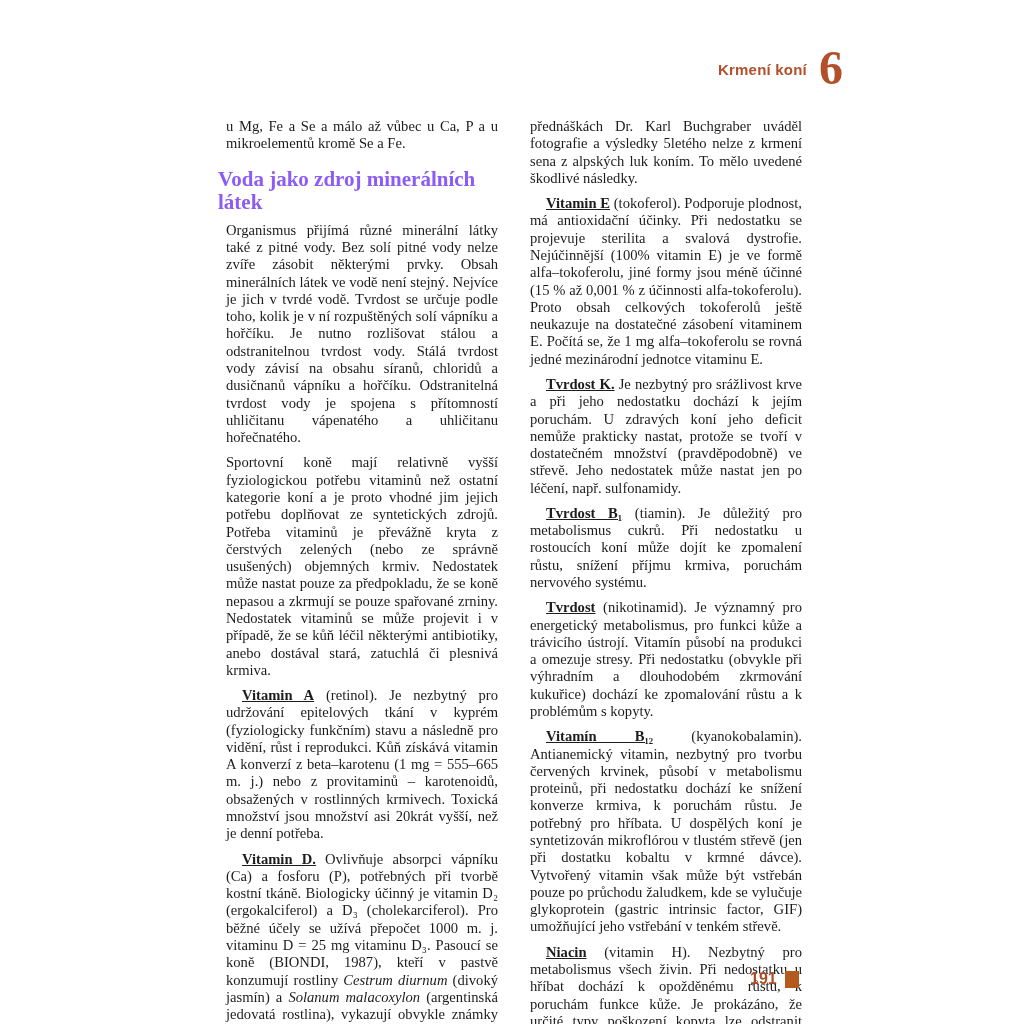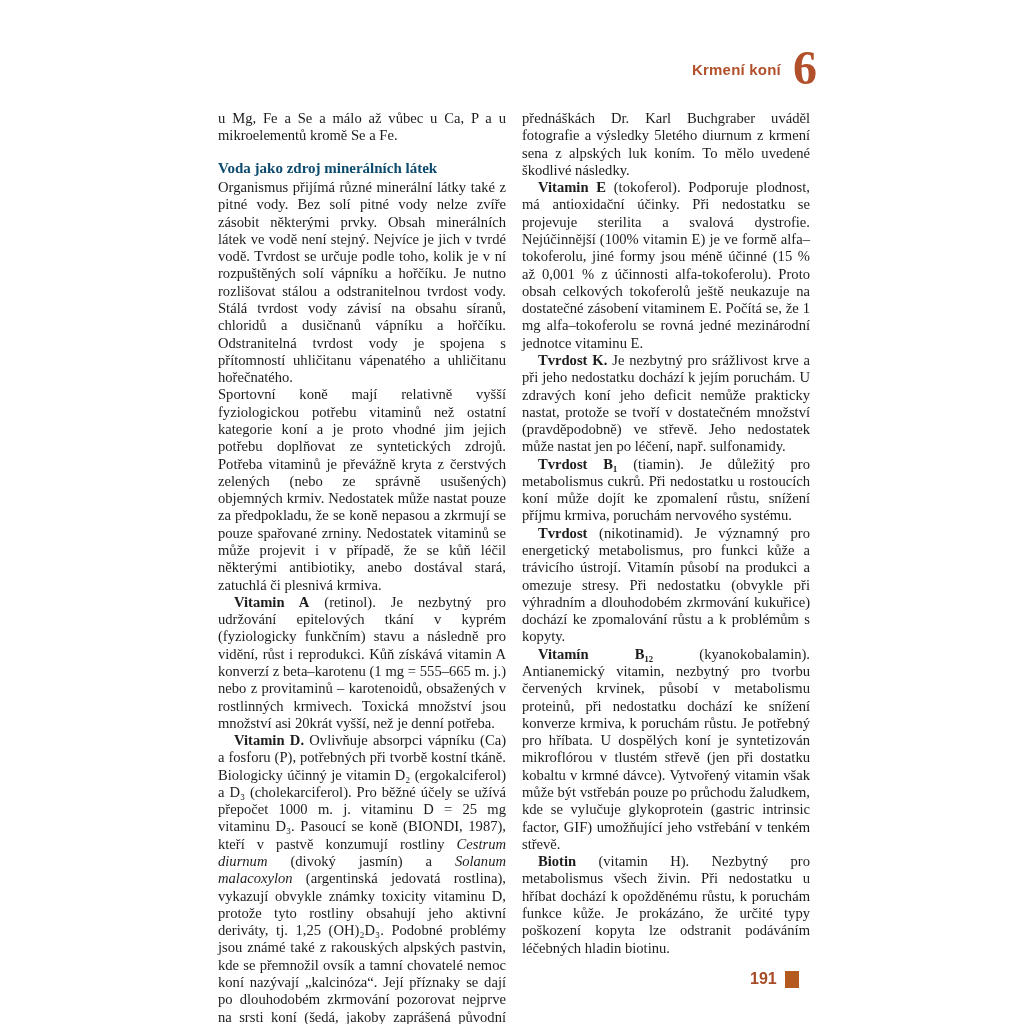--- a/index.html
+++ b/index.html
@@ -1,37 +1,37 @@
 <!DOCTYPE html>
 <html lang="cs"><head>
 <meta charset="utf-8">
 <style>
   html,body{margin:0;padding:0;background:#ffffff;}
   body{width:1024px;height:1024px;overflow:hidden;
        font-family:"Liberation Serif", serif;color:#1c1c1c;}
   .page{position:relative;width:1024px;height:1024px;background:#ffffff;}
 
   
-  .chapter-header{position:absolute;top:44px;left:692px;display:flex;align-items:flex-start;}
+  .chapter-header{position:absolute;top:44px;left:718px;display:flex;align-items:flex-start;}
   .chapter-title{font-family:"Liberation Sans", sans-serif;font-weight:bold;
                  font-size:15px;color:#b1502a;margin-top:17px;letter-spacing:.2px;}
   .chapter-number{font-family:"Liberation Serif", serif;font-weight:bold;
                   font-size:48px;line-height:1;color:#b1502a;margin-left:12px;}
 
   
   .columns{position:absolute;left:218px;top:110px;width:592px;display:flex;gap:16px;}
   .col{width:288px;}
-  .col p{margin:0;text-align:justify;font-size:14.6px;line-height:1.185;
+  .col p{margin:8px;text-align:justify;font-size:14.6px;line-height:1.185;
          hyphens:auto;-webkit-hyphens:auto;}
   .col p.indent{text-indent:16px;}
   .h-major{color:#b1502a;font-weight:bold;font-size:22.5px;line-height:1.05;
            margin:20px 0 9px 0;}
-  .h-minor{color:#0c4a6e;font-weight:bold;font-size:15px;line-height:1.1;
+  .h-minor{color:#8b5cf6;font-weight:bold;font-size:21px;line-height:1.1;
            margin:15px 0 3px 0;}
-  .b{font-weight:bold;}
+  .b{font-weight:bold;text-decoration:underline;}
   .i{font-style:italic;}
 
   
   .page-footer{position:absolute;top:970px;left:750px;display:flex;align-items:center;}
   .page-number{font-family:"Liberation Sans", sans-serif;font-weight:bold;
                font-size:16px;color:#a84b26;}
   .footer-square{width:14px;height:17px;background:#b45a1f;margin-left:8px;}
 </style>
 </head>
 <body>
@@ -46,27 +46,27 @@
   <div class="columns">
     <div class="col">
         <p class=""><span>u Mg, Fe a Se a málo až vůbec u Ca, P a u mikroelementů kromě Se a Fe.</span></p>
         <div class="h-minor"><span>Voda jako zdroj minerálních látek</span></div>
         <p class=""><span>Organismus přijímá různé minerální látky také z pitné vody. Bez solí pitné vody nelze zvíře zásobit některými prvky. Obsah minerálních látek ve vodě není stejný. Nejvíce je jich v tvrdé vodě. Tvrdost se určuje podle toho, kolik je v ní rozpuštěných solí vápníku a hořčíku. Je nutno rozlišovat stálou a odstranitelnou tvrdost vody. Stálá tvrdost vody závisí na obsahu síranů, chloridů a dusičnanů vápníku a hořčíku. Odstranitelná tvrdost vody je spojena s přítomností uhličitanu vápenatého a uhličitanu hořečnatého.</span></p>
         <p class=""><span>Sportovní koně mají relativně vyšší fyziologickou potřebu vitaminů než ostatní kategorie koní a je proto vhodné jim jejich potřebu doplňovat ze syntetických zdrojů. Potřeba vitaminů je převážně kryta z čerstvých zelených (nebo ze správně usušených) objemných krmiv. Nedostatek může nastat pouze za předpokladu, že se koně nepasou a zkrmují se pouze spařované zrniny. Nedostatek vitaminů se může projevit i v případě, že se kůň léčil některými antibiotiky, anebo dostával stará, zatuchlá či plesnivá krmiva.</span></p>
         <p class="indent"><span class="b">Vitamin A</span><span> (retinol). Je nezbytný pro udržování epitelových tkání v kyprém (fyziologicky funkčním) stavu a následně pro vidění, růst i reprodukci. Kůň získává vitamin A konverzí z beta–karotenu (1 mg = 555–665 m. j.) nebo z provitaminů – karotenoidů, obsažených v rostlinných krmivech. Toxická množství jsou množství asi 20krát vyšší, než je denní potřeba.</span></p>
         <p class="indent"><span class="b">Vitamin D.</span><span> Ovlivňuje absorpci vápníku (Ca) a fosforu (P), potřebných při tvorbě kostní tkáně. Biologicky účinný je vitamin D₂ (ergokalciferol) a D₃ (cholekarciferol). Pro běžné účely se užívá přepočet 1000 m. j. vitaminu D = 25 mg vitaminu D₃. Pasoucí se koně (BIONDI, 1987), kteří v pastvě konzumují rostliny </span><span class="i">Cestrum diurnum</span><span> (divoký jasmín) a </span><span class="i">Solanum malacoxylon</span><span> (argentinská jedovatá rostlina), vykazují obvykle známky toxicity vitaminu D, protože tyto rostliny obsahují jeho aktivní deriváty, tj. 1,25 (OH)₂D₃. Podobné problémy jsou známé také z rakouských alpských pastvin, kde se přemnožil ovsík a tamní chovatelé nemoc koní nazývají „kalcinóza“. Její příznaky se dají po dlouhodobém zkrmování pozorovat nejprve na srsti koní (šedá, jakoby zaprášená původní barva, později se projevuje jako chřadnutí zvířat atd.). Na</span></p>
       </div>
     <div class="col">
-        <p class=""><span>přednáškách Dr. Karl Buchgraber uváděl fotografie a výsledky 5letého diurnum z krmení sena z alpských luk koním. To mělo uvedené škodlivé následky.</span></p>
+        <p class=""><span>přednáškách Dr. Karl Buchgraber uváděl fotografie a výsledky 5letého nelze z krmení sena z alpských luk koním. To mělo uvedené škodlivé následky.</span></p>
         <p class="indent"><span class="b">Vitamin E</span><span> (tokoferol). Podporuje plodnost, má antioxidační účinky. Při nedostatku se projevuje sterilita a svalová dystrofie. Nejúčinnější (100% vitamin E) je ve formě alfa–tokoferolu, jiné formy jsou méně účinné (15 % až 0,001 % z účinnosti alfa-tokoferolu). Proto obsah celkových tokoferolů ještě neukazuje na dostatečné zásobení vitaminem E. Počítá se, že 1 mg alfa–tokoferolu se rovná jedné mezinárodní jednotce vitaminu E.</span></p>
         <p class="indent"><span class="b">Tvrdost K.</span><span> Je nezbytný pro srážlivost krve a při jeho nedostatku dochází k jejím poruchám. U zdravých koní jeho deficit nemůže prakticky nastat, protože se tvoří v dostatečném množství (pravděpodobně) ve střevě. Jeho nedostatek může nastat jen po léčení, např. sulfonamidy.</span></p>
         <p class="indent"><span class="b">Tvrdost B₁</span><span> (tiamin). Je důležitý pro metabolismus cukrů. Při nedostatku u rostoucích koní může dojít ke zpomalení růstu, snížení příjmu krmiva, poruchám nervového systému.</span></p>
         <p class="indent"><span class="b">Tvrdost</span><span> (nikotinamid).  Je významný pro energetický metabolismus, pro funkci kůže a trávicího ústrojí. Vitamín působí na produkci a omezuje stresy. Při nedostatku (obvykle při výhradním a dlouhodobém zkrmování kukuřice) dochází ke zpomalování růstu a k problémům s kopyty.</span></p>
         <p class="indent"><span class="b">Vitamín B₁₂</span><span> (kyanokobalamin). Antianemický vitamin, nezbytný pro tvorbu červených krvinek, působí v metabolismu proteinů, při nedostatku dochází ke snížení konverze krmiva, k poruchám růstu. Je potřebný pro hříbata. U dospělých koní je syntetizován mikroflórou v tlustém střevě (jen při dostatku kobaltu v krmné dávce). Vytvořený vitamin však může být vstřebán pouze po průchodu žaludkem, kde se vylučuje glykoprotein (gastric intrinsic factor, GIF) umožňující jeho vstřebání v tenkém střevě.</span></p>
-        <p class="indent"><span class="b">Biotin</span><span> (vitamin H). Nezbytný pro metabolismus všech živin. Při nedostatku u hříbat dochází k opožděnému růstu, k poruchám funkce kůže. Je prokázáno, že určité typy poškození kopyta lze odstranit podáváním léčebných hladin biotinu.</span></p>
+        <p class="indent"><span class="b">Niacin</span><span> (vitamin H). Nezbytný pro metabolismus všech živin. Při nedostatku u hříbat dochází k opožděnému růstu, k poruchám funkce kůže. Je prokázáno, že určité typy poškození kopyta lze odstranit podáváním léčebných hladin biotinu.</span></p>
       </div>
   </div>
 
   <div class="page-footer">
     <span class="page-number">191</span>
     <span class="footer-square"></span>
   </div>
 
 </div>
 

